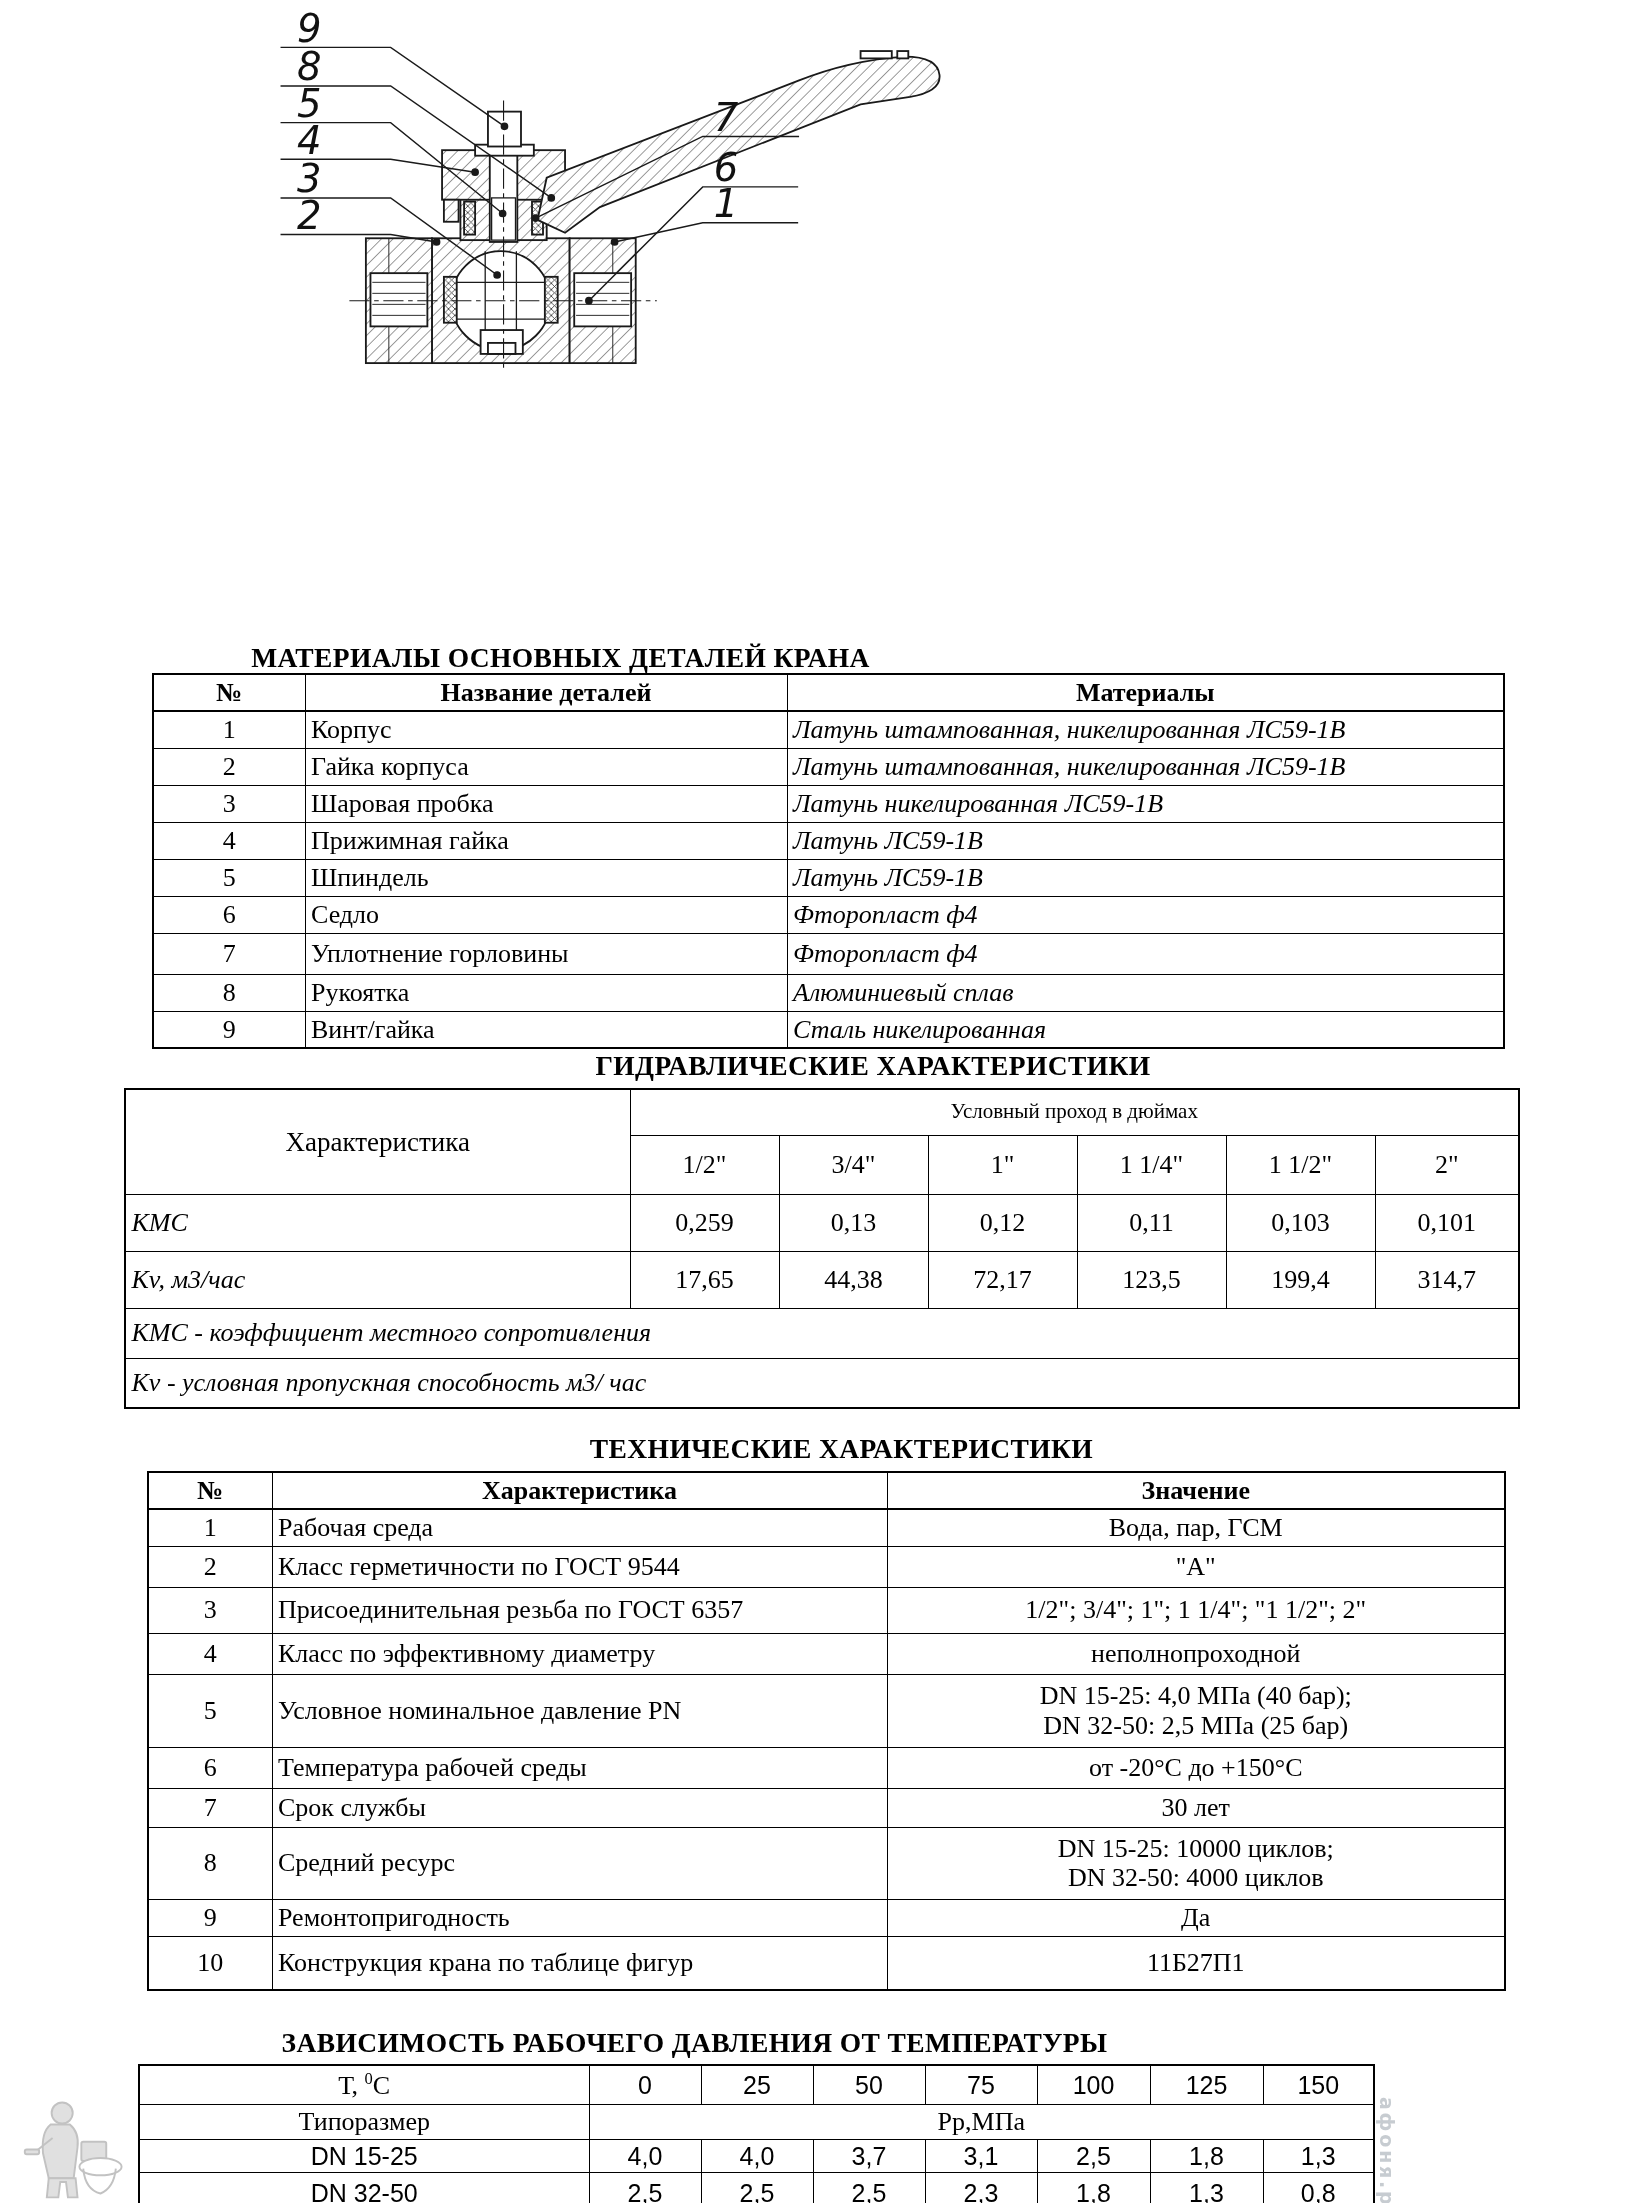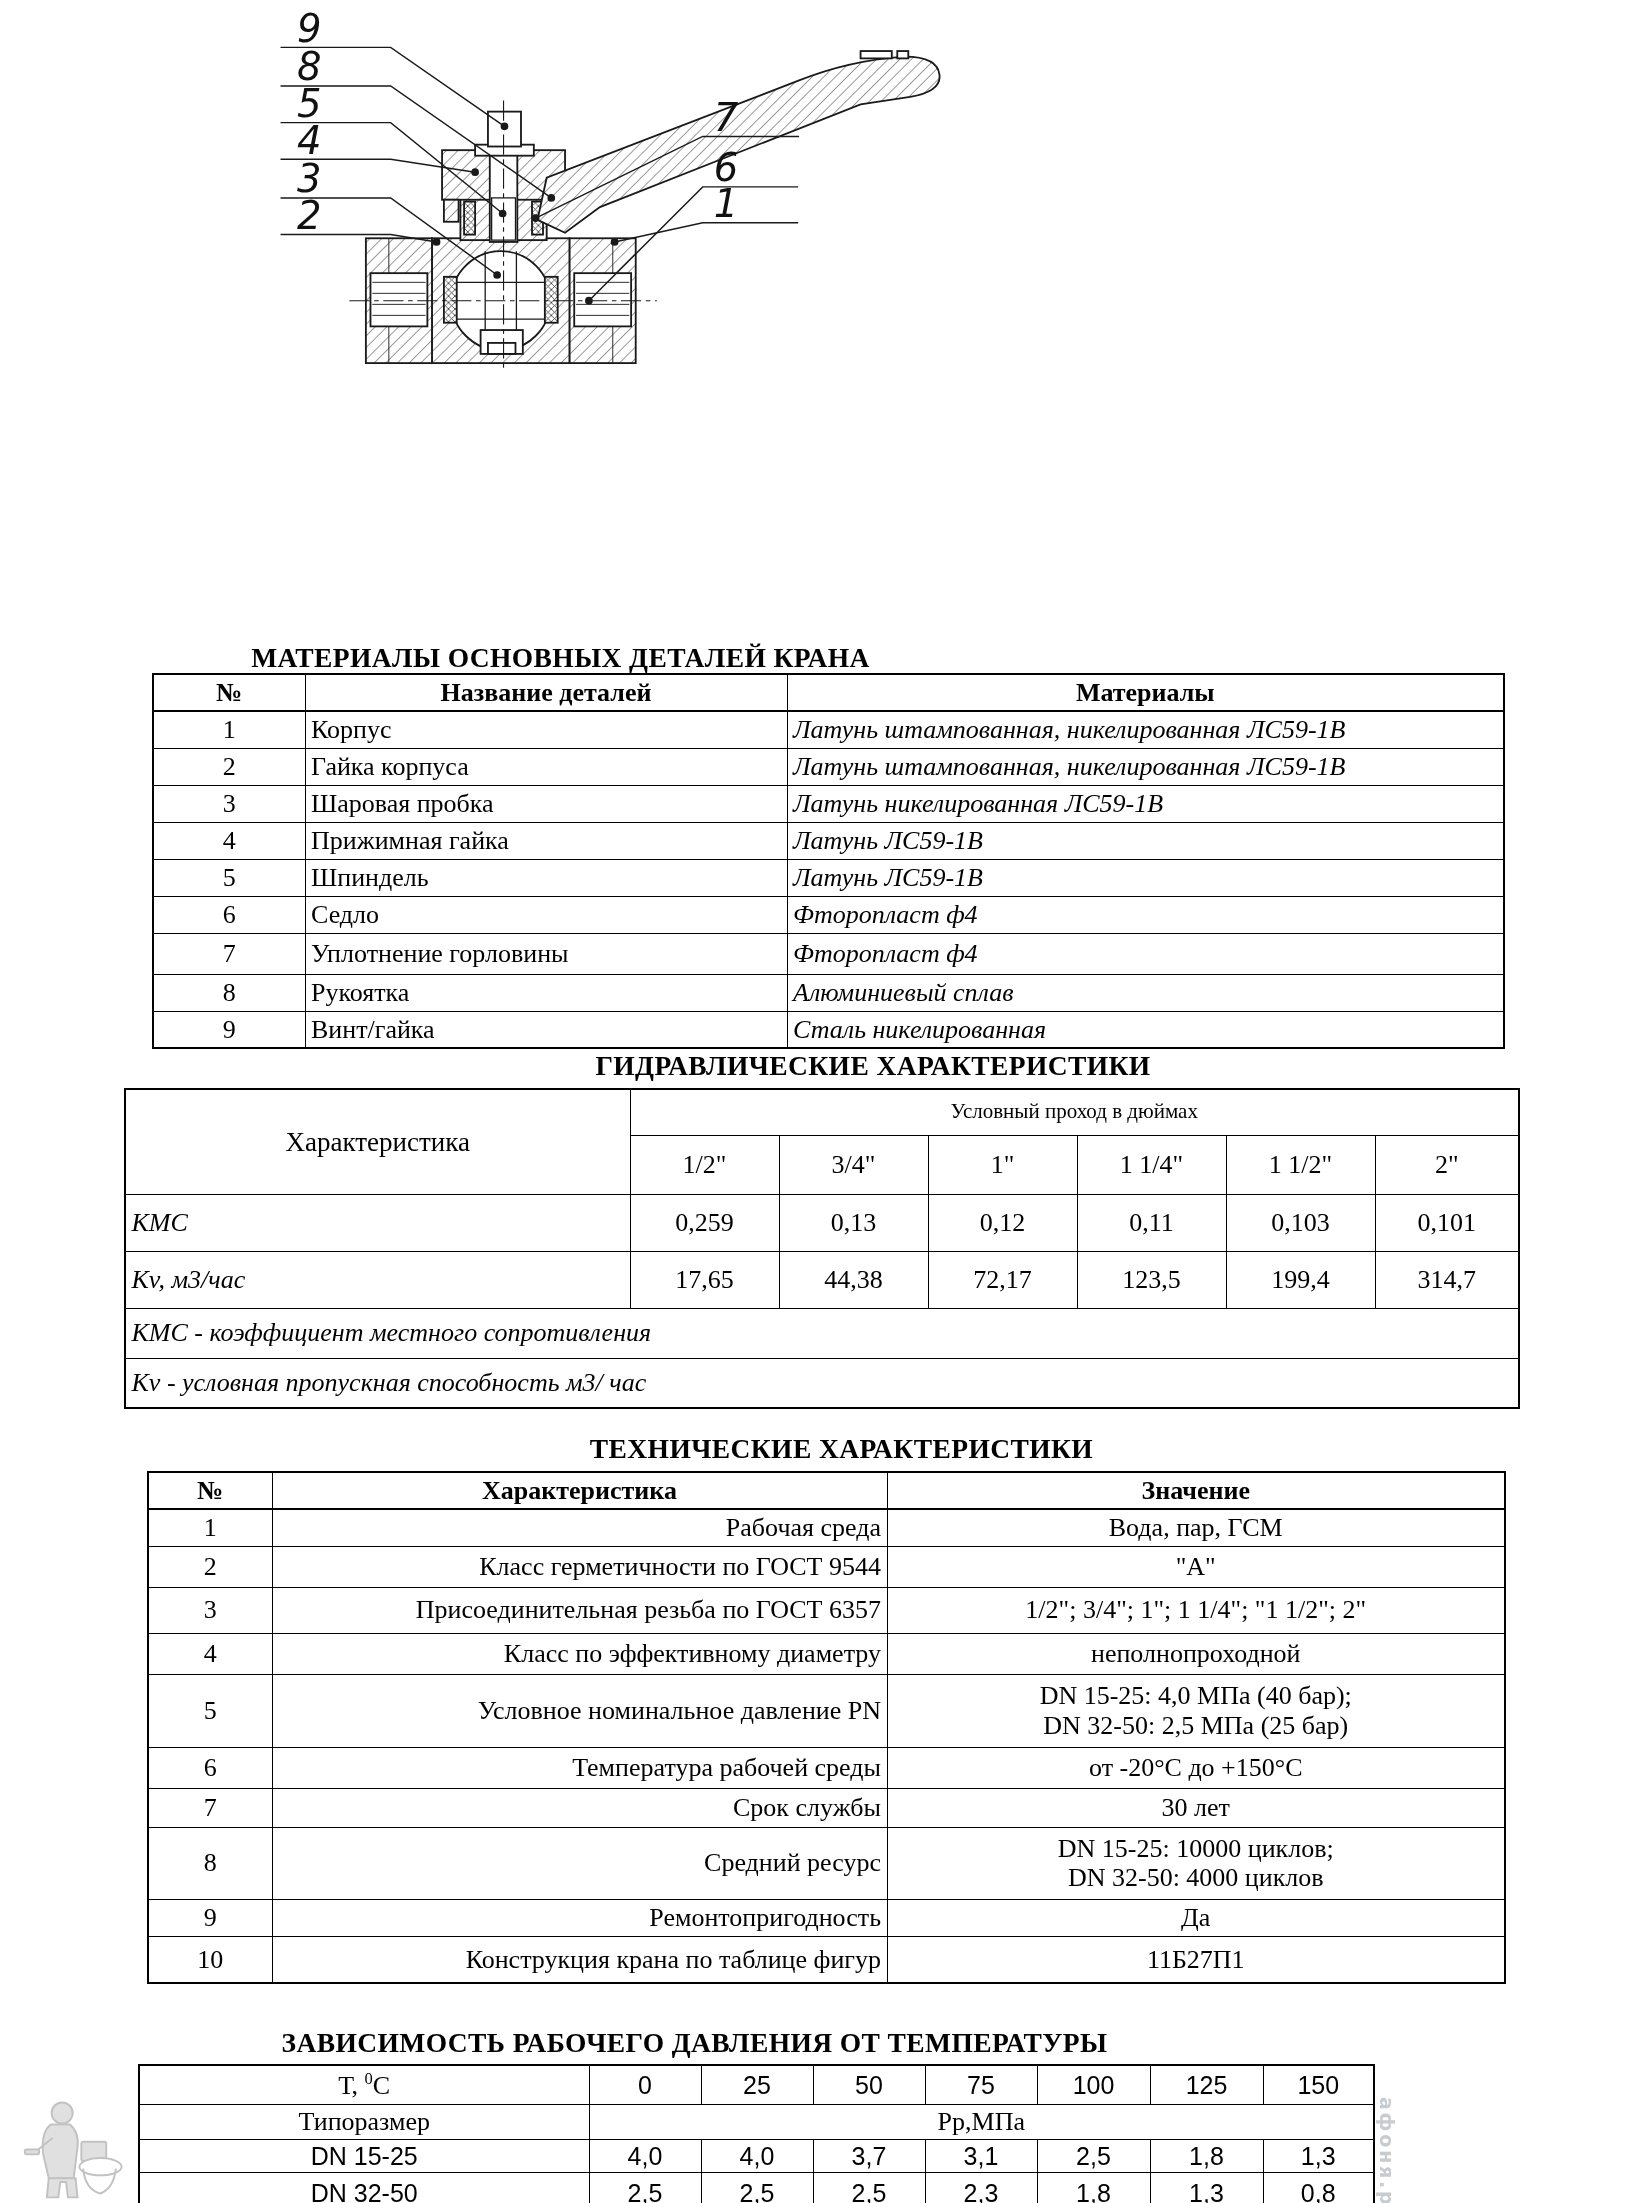--- a/index.html
+++ b/index.html
@@ -5,21 +5,21 @@
   html,body{margin:0;padding:0;background:#888;}
   #page{position:relative;width:1653px;height:2204px;background:#ffffff;overflow:hidden;
         font-family:"Liberation Serif",serif;color:#000;}
   .ttl{position:absolute;font-weight:700;font-size:27.5px;text-align:center;letter-spacing:0.4px;}
   table.tbl{position:absolute;border-collapse:collapse;table-layout:fixed;background:#fff;
             font-size:26px;border:2.8px solid #000;}
   .tbl td,.tbl th{border:1.8px solid #000;vertical-align:middle;line-height:1.12;overflow:hidden;
                   padding:0 5.5px;font-weight:400;}
   .tbl th{font-weight:700;border-bottom:2.8px solid #000;}
   .c{text-align:center;} .l{text-align:left;}
-  .p10{padding-left:9.2px;font-style:italic;} .p35{padding-left:32px;text-align:right;} .p40{padding-left:37px;}
+  .p10{padding-left:9.2px;font-style:italic;} .p35{padding-left:32px;} .p40{padding-left:37px;}
   .sans{font-family:"Liberation Sans",sans-serif;font-size:25px;}
   .two-line div{text-align:center;}
   #site-wm{position:absolute;left:1376px;top:2097px;writing-mode:vertical-rl;
            font-family:"DejaVu Sans",sans-serif;font-weight:700;font-size:19px;
            color:#c7ccd1;letter-spacing:2.8px;}
   svg{display:block;}
 </style>
 </head>
 <body>
 
@@ -292,21 +292,21 @@
       <td class="c two-line">
             <div>DN 15-25: 10000 циклов;</div>
             <div>DN 32-50: 4000 циклов</div>
           </td>
         </tr>
     <tr style="height:37px">
           <td class="c">9</td>
           <td class="l p35">Ремонтопригодность</td>
           <td class="c">Да</td>
         </tr>
-    <tr style="height:47px">
+    <tr style="height:54px">
           <td class="c">10</td>
           <td class="l p35">Конструкция крана по таблице фигур</td>
           <td class="c">11Б27П1</td>
         </tr>
   </tbody>
     </table>
 
   <div class="ttl" style="left:138px;top:2027px;width:1113px">ЗАВИСИМОСТЬ РАБОЧЕГО ДАВЛЕНИЯ ОТ ТЕМПЕРАТУРЫ</div>
 
   <table class="tbl" style="left:138px;top:2064px;width:1237px">

